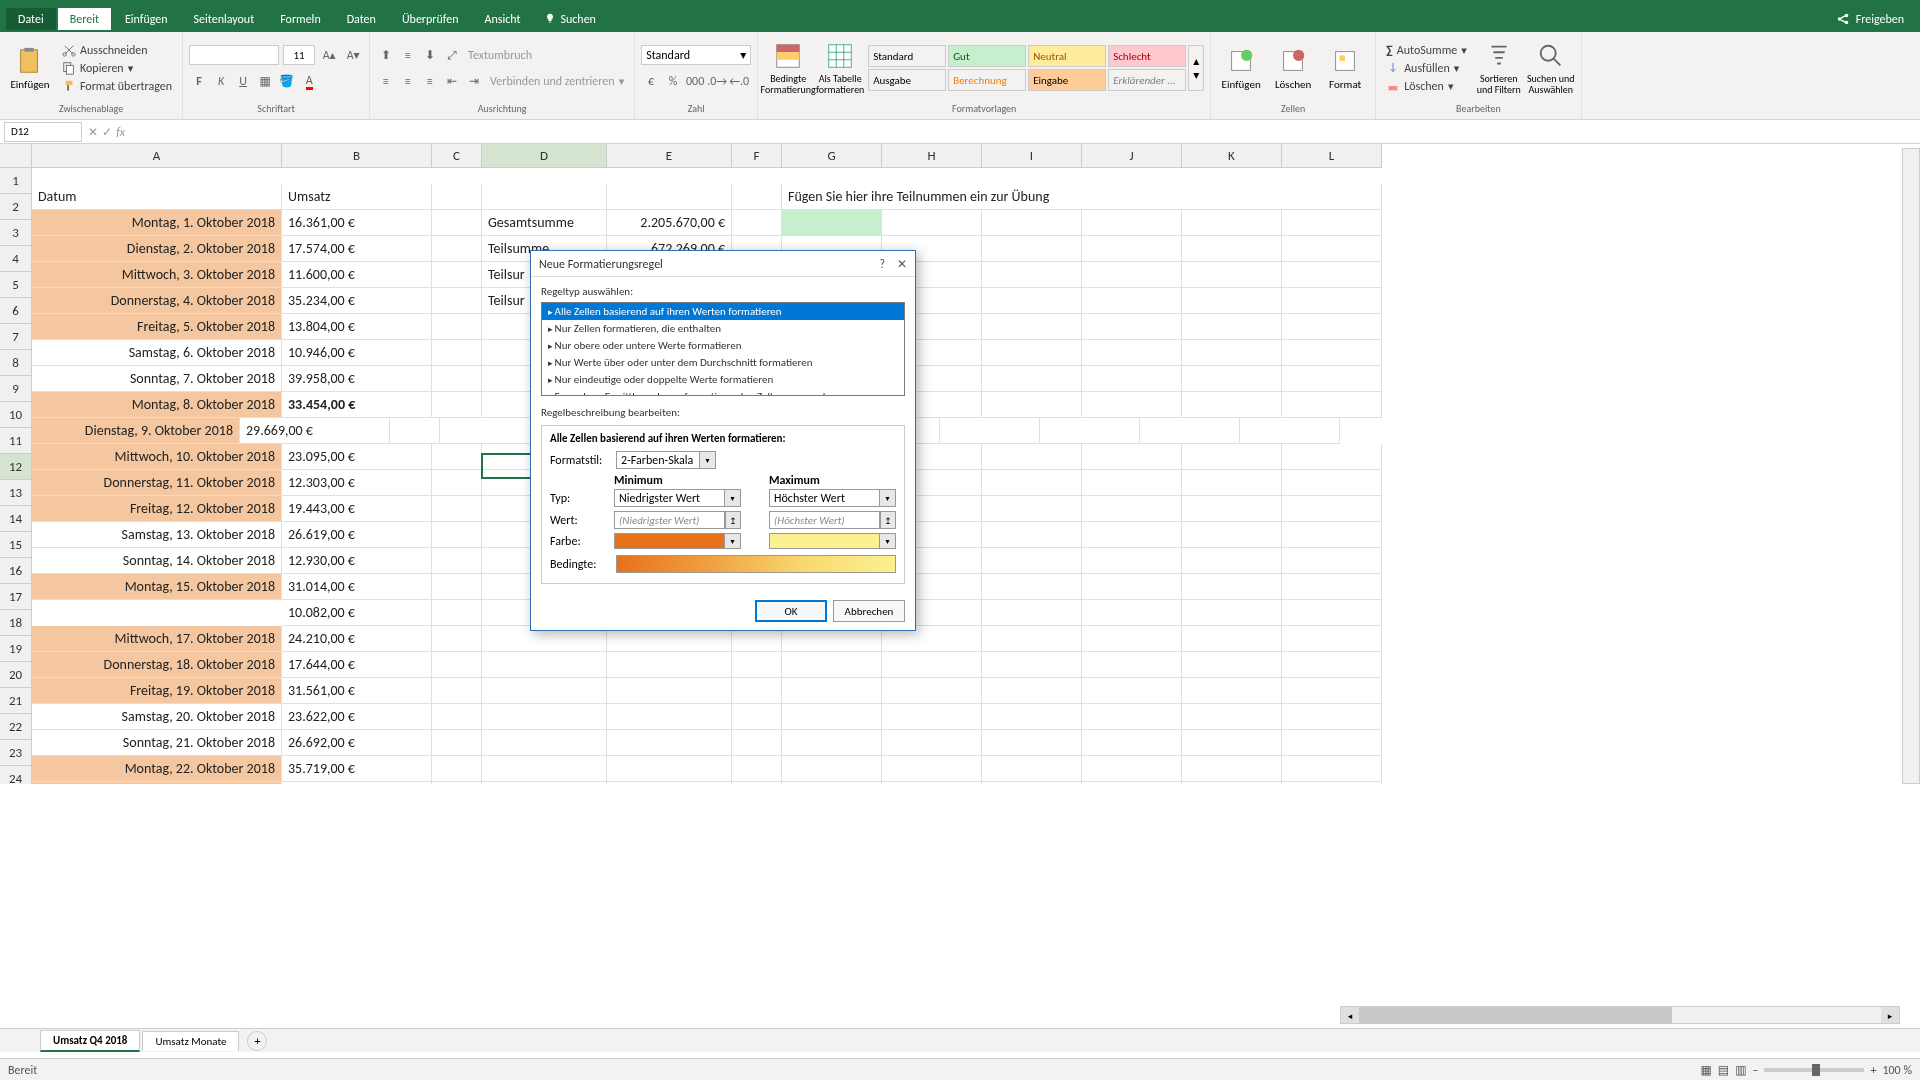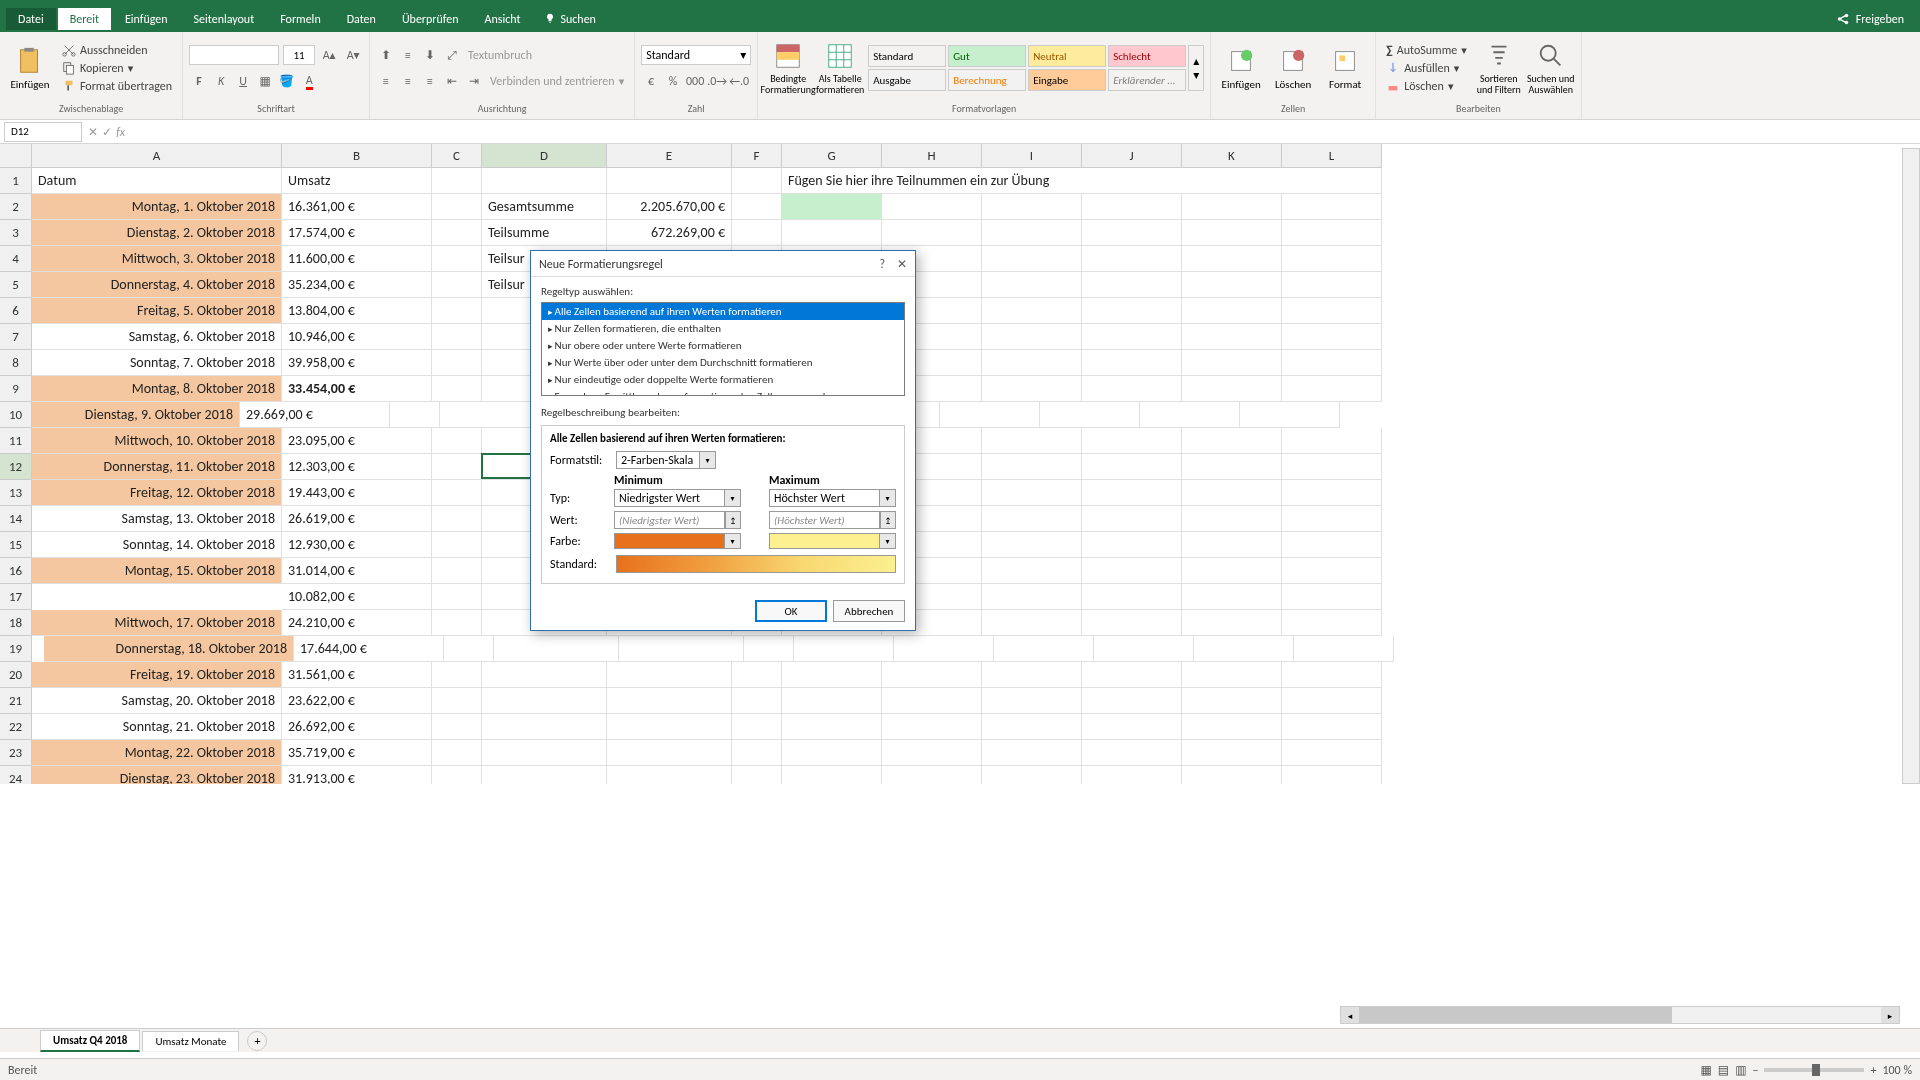--- a/index.html
+++ b/index.html
@@ -35,21 +35,21 @@
 .fx-btns{display:flex;gap:4px;margin:0 6px;align-items:center;color:#999}
 .fx-input{flex:1;height:20px;border:none;padding:0 4px}
 .sheet-area{position:relative;height:640px;overflow:hidden}
 .corner{position:absolute;left:0;top:0;width:32px;height:24px;background:#f0f0f0;border-right:1px solid #ccc;border-bottom:1px solid #ccc}
 .col-headers{position:absolute;left:32px;top:0;height:24px;display:flex}
 .col-h{background:#f0f0f0;border-right:1px solid #ccc;border-bottom:1px solid #ccc;display:flex;align-items:center;justify-content:center;font-size:13px;color:#333}
 .col-h.sel{background:#d5e4d1}
 .row-headers{position:absolute;left:0;top:24px;width:32px}
 .row-h{height:26px;background:#f0f0f0;border-right:1px solid #ccc;border-bottom:1px solid #ccc;display:flex;align-items:center;justify-content:center;font-size:13px;color:#333}
 .row-h.sel{background:#d5e4d1}
-.grid{position:absolute;left:32px;top:24px}
+.grid{position:absolute;left:32px;top:40px}
 .grow{display:flex;height:26px}
 .cell{border-right:1px solid #e0e0e0;border-bottom:1px solid #e0e0e0;padding:0 6px;display:flex;align-items:center;font-size:14px;color:#222;background:#fff;overflow:hidden;white-space:nowrap}
 .cell.ra{justify-content:flex-end}
 .cell.hl{background:#f4c7a0}
 .cell.green{background:#c6efce}
 .active-cell{position:absolute;border:2px solid #217346;pointer-events:none}
 .sheet-tabs{position:absolute;bottom:28px;left:0;right:0;height:24px;background:#f3f2f1;border-top:1px solid #ccc;display:flex;align-items:center;padding-left:40px;gap:2px}
 .sheet-tab{padding:3px 12px;background:#fff;border:1px solid #ccc;border-bottom:none;font-size:11px;cursor:pointer}
 .sheet-tab.active{border-bottom:2px solid #217346;font-weight:600}
 .new-sheet{width:20px;height:20px;border:1px solid #ccc;border-radius:50%;display:flex;align-items:center;justify-content:center;margin-left:6px;cursor:pointer}
@@ -617,21 +617,21 @@
         <div class="cell" style="width: 125px;"></div>
         <div class="cell" style="width: 50px;"></div>
         <div class="cell" style="width: 100px;"></div>
         <div class="cell" style="width: 100px;"></div>
         <div class="cell" style="width: 100px;"></div>
         <div class="cell" style="width: 100px;"></div>
         <div class="cell" style="width: 100px;"></div>
         <div class="cell" style="width: 100px;"></div>
       </div>
       <div class="grow">
-        <div class="cell ra hl" style="width: 250px; margin-left: 12px;">Donnerstag, 18. Oktober 2018</div>
+        <div class="cell ra hl" style="width: 250px;">Donnerstag, 18. Oktober 2018</div>
         <div class="cell" style="width: 150px;">17.644,00 €</div>
         <div class="cell" style="width: 50px;"></div>
         <div class="cell" style="width: 125px;"></div>
         <div class="cell" style="width: 125px;"></div>
         <div class="cell" style="width: 50px;"></div>
         <div class="cell" style="width: 100px;"></div>
         <div class="cell" style="width: 100px;"></div>
         <div class="cell" style="width: 100px;"></div>
         <div class="cell" style="width: 100px;"></div>
         <div class="cell" style="width: 100px;"></div>
@@ -804,21 +804,21 @@
         <div>Farbe:</div>
         <div class="color-swatch" id="mincolor" style="background: rgb(232, 113, 28);">
             <span class="arrow">▾</span>
           </div>
         <div></div>
         <div class="color-swatch" id="maxcolor" style="background: rgb(252, 240, 144);">
             <span class="arrow">▾</span>
           </div>
       </div>
       <div class="frow" style="margin-top:6px">
-        <div class="flabel">Standard:</div>
+        <div class="flabel">Bedingte:</div>
         <div class="preview-bar" style="flex:1"></div>
       </div>
     </div>
   </div>
   <div class="dlg-buttons">
     <button class="dlg-btn primary">OK</button>
     <button class="dlg-btn">Abbrechen</button>
   </div>
 </div>
 

